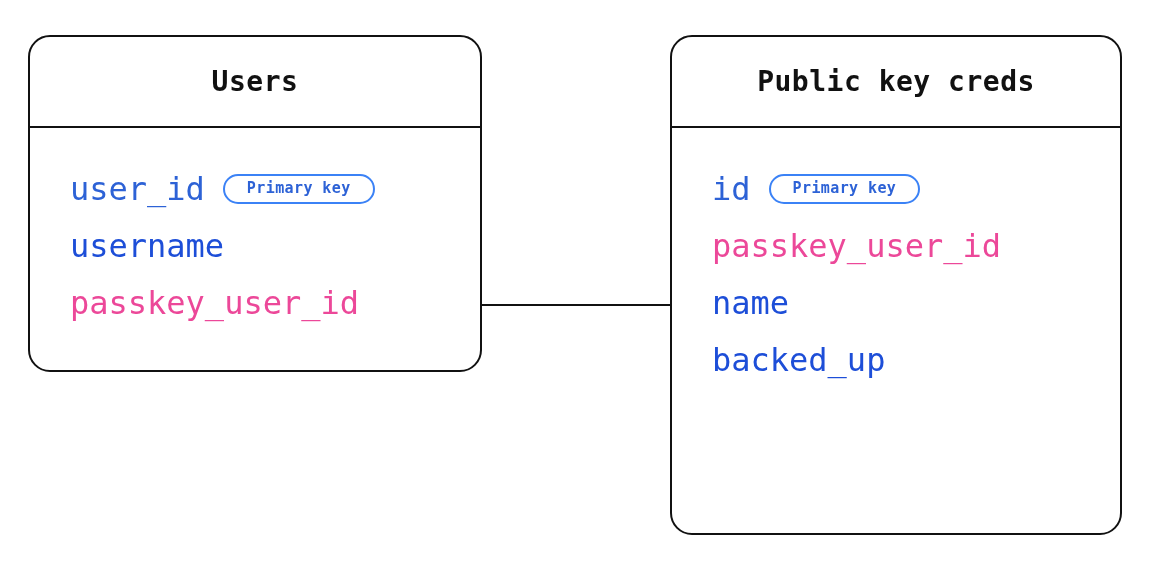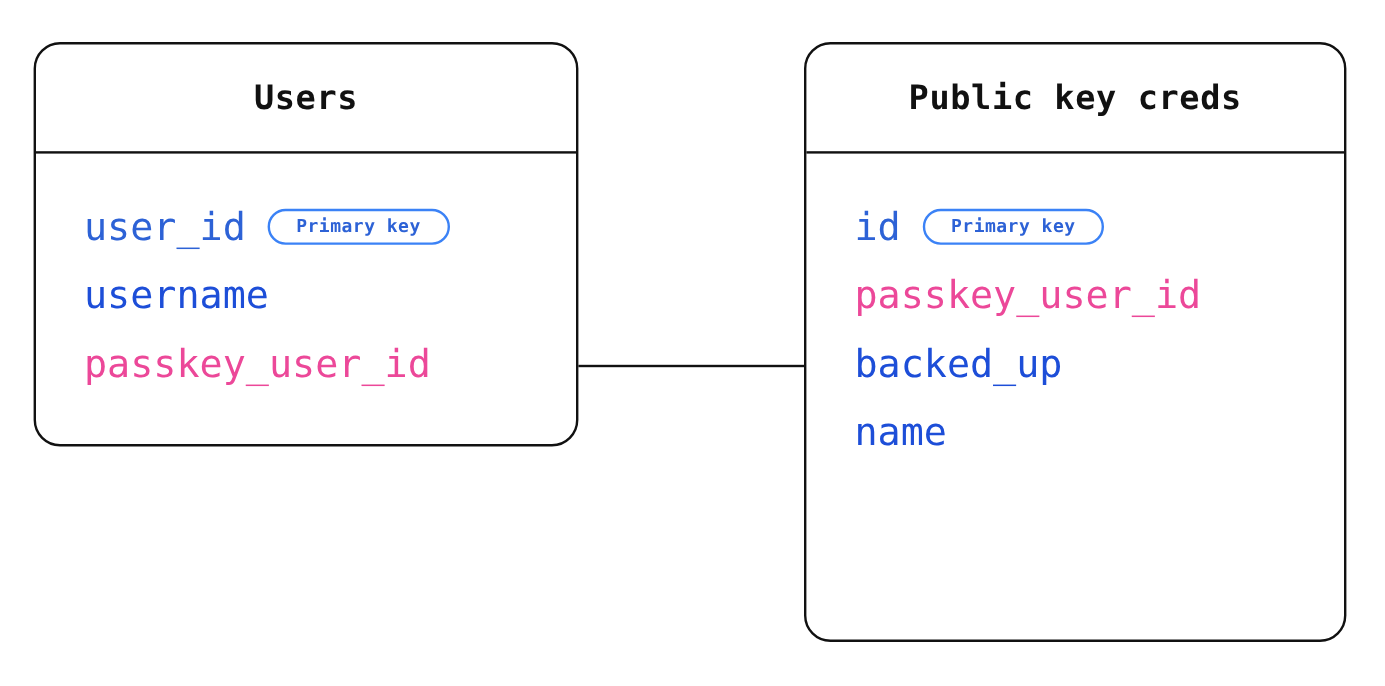--- a/index.html
+++ b/index.html
@@ -173,24 +173,24 @@
           <span class="pk-badge-label">Primary key</span>
         </span>
       </div>
 
 
       <div class="field-row">
         <span class="field-name is-fk">passkey_user_id</span>
       </div>
 
       <div class="field-row">
-        <span class="field-name is-plain">backed_up</span>
+        <span class="field-name is-plain">name</span>
       </div>
 
       <div class="field-row">
-        <span class="field-name is-plain">name</span>
+        <span class="field-name is-plain">backed_up</span>
       </div>
 
 
     </div>
   </div>
 
 </div>
 
 </body></html>

